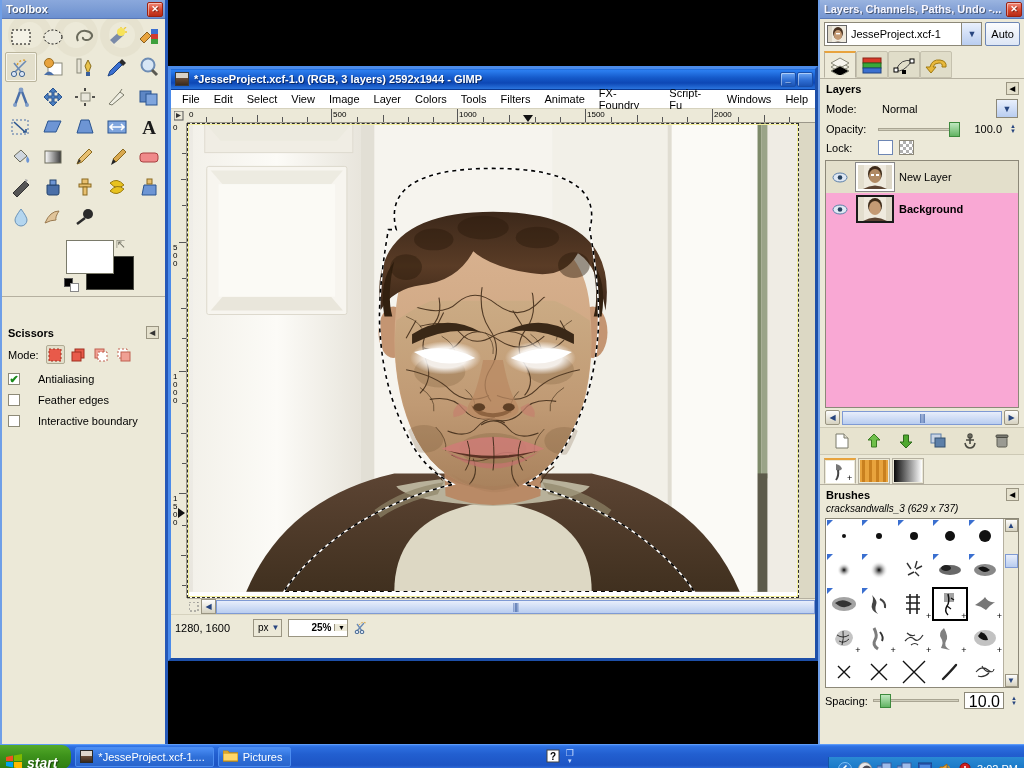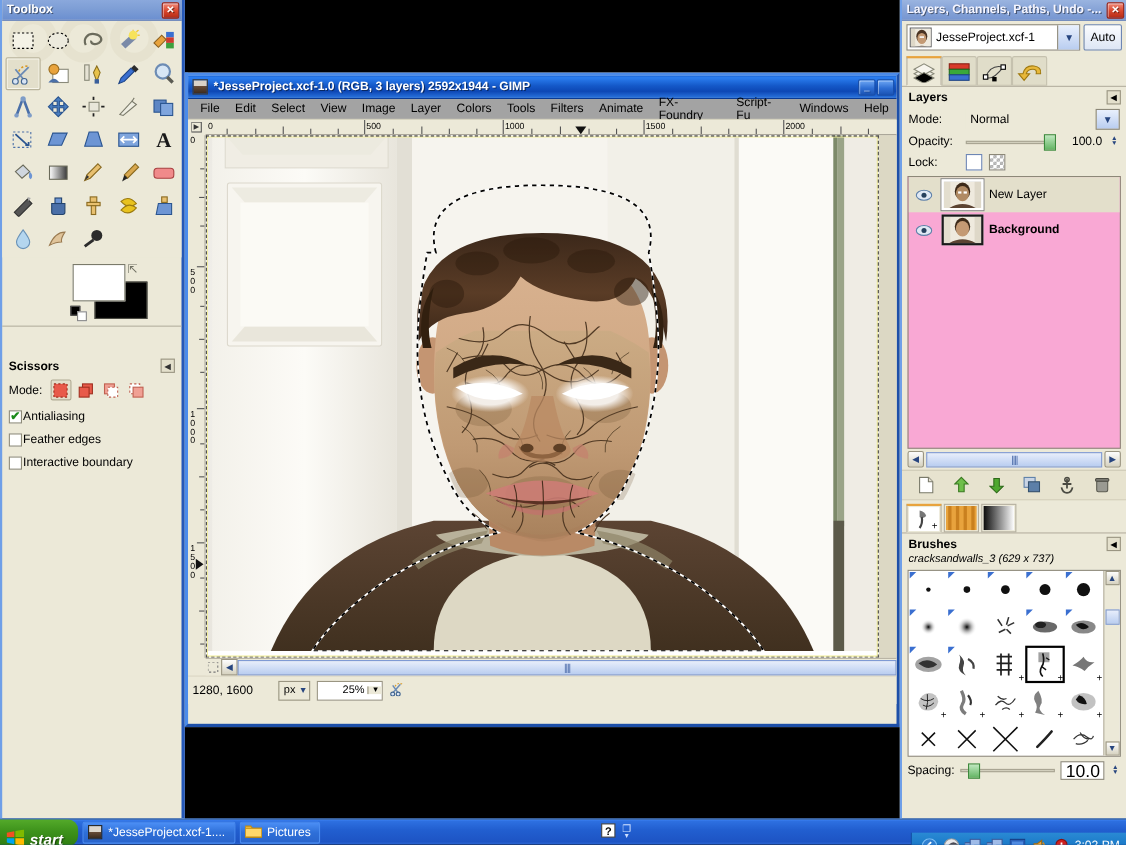--- a/index.html
+++ b/index.html
@@ -80,52 +80,52 @@
   .fgbg .reset .r1 { left:0; top:0; width:9px; height:9px; background:#000; border:1px solid #555; }
   .fgbg .reset .r2 { left:6px; top:5px; width:9px; height:9px; background:#fff; border:1px solid #888; }
 
   .tool-opts { border-top:1px solid #b5b0a0; padding: 5px 6px; }
   .opt-head { display:flex; align-items:center; justify-content:space-between; font-weight:bold; font-size:11px; color:#000; margin-bottom:6px;margin-top:24px;}
   .opt-head .collapse { width:13px;height:13px;border:1px solid #9a9582;background:#e4e0cc;display:flex;align-items:center;justify-content:center;font-size:7px;color:#333;}
   .mode-row { display:flex; align-items:center; gap:4px; margin-bottom:8px; }
   .mode-row .lbl { margin-right:3px; }
   .mbtn { width:19px;height:19px;display:flex;align-items:center;justify-content:center; }
   .mbtn.sel { background:#e3dfcb; border:1px solid #b0ab94; border-radius:2px; }
-  .chk-row { display:flex; align-items:center; gap:1px; margin: 9px 0; }
+  .chk-row { display:flex; align-items:center; gap:18px; margin: 9px 0; }
   .chk { width:12px;height:12px;border:1px solid #8d8a78;background:#fff;display:flex;align-items:center;justify-content:center;}
   .chk.on:after { content:"✔"; color:#1a8a1a; font-size:11px; line-height:1; font-weight:bold; }
 
   
   #gimpwin {
     position:absolute; left:168px; top:66px; width:650px; height:595px;
     background:#ece9d8;
     border:3px solid; border-color:#4b8bea #1d4fa8 #1d4fa8 #4b8bea;
   }
-  .menubar { display:flex; align-items:center; height:19px; background:#a3a3a3; padding-left:4px; border-bottom:1px solid #d6d2be; }
+  .menubar { display:flex; align-items:center; height:19px; background:#ffffff; padding-left:4px; border-bottom:1px solid #d6d2be; }
   .menubar span { padding: 2px 7px; font-size:11px; color:#000; }
 
   .canvas-wrap { position:relative; width:100%; height:505px; background:#ece9d8; }
   .ruler-h { position:absolute; left:16px; top:0; right:0; height:14px; background:#ece9d8; border-bottom:1px solid #9b978a; overflow:hidden; }
   .ruler-v { position:absolute; left:0; top:14px; width:16px; bottom:16px; background:#ece9d8; border-right:1px solid #9b978a; overflow:hidden; }
   .ruler-corner { position:absolute; left:0; top:0; width:16px; height:14px; background:#ece9d8; display:flex;align-items:center;justify-content:center; }
   .tickmark { position:absolute; font-size:8px; color:#000; }
   .rtick { position:absolute; background:#555; }
 
   .canvas { position:absolute; left:16px; top:14px; right:16px; bottom:16px; background:#fff; overflow:hidden; }
 
   .hscroll { position:absolute; left:16px; right:0; bottom:0; height:16px; background:#ece9d8; border-top:1px solid #b5b0a0; display:flex; align-items:center;}
   .vscroll { position:absolute; right:0; top:14px; bottom:16px; width:16px; background:#dcd8c4; }
   .sb-arrow { width:15px;height:15px;display:flex;align-items:center;justify-content:center;background:linear-gradient(to bottom,#fdfdfd,#d6d2c0); border:1px solid #9a9582; font-size:8px;color:#27457f;}
   .sb-thumb { flex:1; height:14px; background:linear-gradient(to bottom,#e8eefb,#b9cdf0); border:1px solid #7f9ad4; display:flex;align-items:center;justify-content:center; color:#4a6aa8; font-size:9px; letter-spacing:-1px;}
 
   .statusbar { height:26px; background:#ece9d8; border-top:1px solid #d6d2be; display:flex; align-items:center; padding:0 4px; gap:6px; }
   .sb-pos { width:72px; font-size:11px; }
   .sb-unit { display:flex; align-items:center; border:1px solid #9a9582; background:#ece9d8; padding:1px 2px 1px 4px; font-size:10px; height:18px; }
   .sb-zoom { display:flex; align-items:center; border:1px solid #9a9582; background:#fff; height:18px; width:60px; font-size:10px; }
-  .sb-zoom .z { flex:1; text-align:right; padding-right:3px; }
+  .sb-zoom .z { flex:1; text-align:right; padding-right:3px;font-weight:bold; }
   .sb-zoom .arr { width:13px; background:#ece9d8; border-left:1px solid #9a9582; display:flex;align-items:center;justify-content:center;font-size:7px;}
   .sb-msg { font-size:11px; display:flex; align-items:center; gap:4px; }
 
   
   #dock {
     position:absolute; right:0; top:0; width:206px; height:744px;
     background:#ece9d8;
     border-left: 2px solid #6f9fe8;
   }
   #dock .xp-title { background: linear-gradient(to bottom,#9ab4e0 0%,#8aa6d8 40%,#7696d2 100%); color:#f6f6ff; border-bottom:1px solid #5a79b8;}

